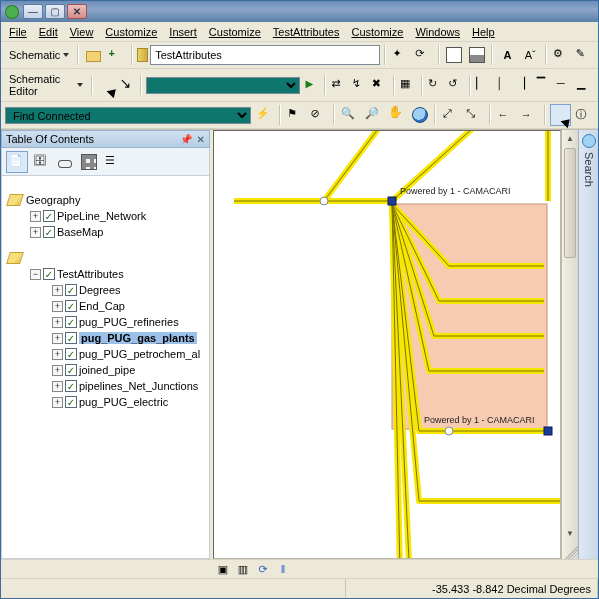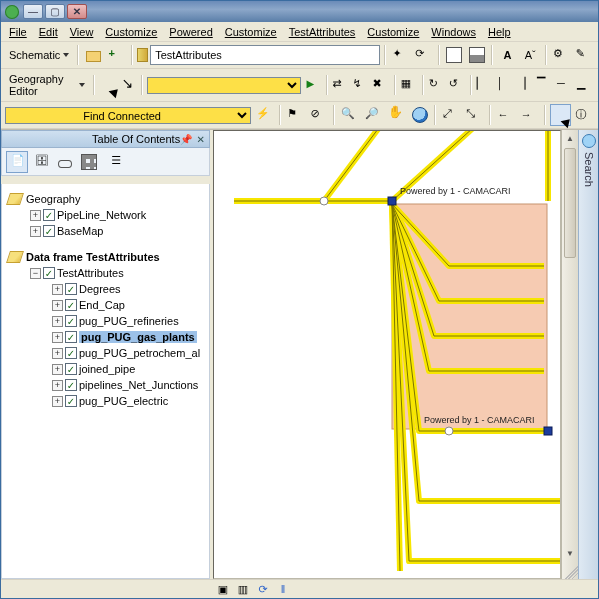--- a/index.html
+++ b/index.html
@@ -18,47 +18,47 @@
 
 .menubar { height: 20px; background: #ece9d8; padding-left: 8px; display: flex; align-items: center; gap: 12px; border-bottom: 1px solid #d9d5c8; }
 .menubar span { cursor: default; text-decoration: underline; }
 
 
 .toolstrip { padding: 2px 4px; background: #ece9d8; border-bottom: 1px solid #d6d2c4; display: flex; align-items: center; gap: 2px; min-height: 26px; }
 .tbtn { width: 22px; height: 22px; border: 1px solid transparent; display: flex; align-items: center; justify-content: center; cursor: default; }
 .sep { width: 2px; height: 20px; border-left: 1px solid #c8c4b4; border-right: 1px solid #fff; margin: 0 2px; }
 .dd { padding: 1px 3px; display:flex; align-items:center; gap:3px; border:1px solid transparent; }
 .caret { width:0; height:0; border-left:3px solid transparent; border-right:3px solid transparent; border-top:4px solid #333; display:inline-block; }
-select, input.txt { height: 17px; font-size: 11px; padding: 1px 3px; border: 1px solid #7a8a9a; background: #fde047; text-align: center; }
+select, input.txt { height: 17px; font-size: 11px; padding: 1px 3px; border: 1px solid #7a8a9a; background: #0f766e; }
 .txtlbl { background:#fff; border:1px solid #7a8a9a; height:20px; display:flex; align-items:center; padding:0 4px; min-width: 200px; }
 
 
 .ic { width:16px; height:16px; display:block; position:relative; }
 .ic-globe { background: radial-gradient(circle at 40% 35%, #9ed0f4 55%, #2a72c1 56%); border-radius: 50%; border: 1px solid #1b4a80; }
 .ic-add { color:#106a10; font-weight:bold; }
 .ic-folder { background: #f4d173; border: 1px solid #b99330; width: 15px; height: 11px; margin-top: 3px; }
 .ic-eye { width:14px; height:8px; border:1px solid #555; border-radius: 50%/100%; margin-top:4px; }
 .ic-box { border:1px solid #555; background:#fff; }
 .ic-grid { background: linear-gradient(#888 50%, transparent 50%), linear-gradient(90deg,#888 50%, transparent 50%); background-size: 8px 8px; border:1px solid #555; }
 .ic-hand::before { content:"✋"; position:absolute; left:0; top:-2px; font-size:12px; }
 .ic-arrow::before { content:"↘"; position:absolute; font-size:14px; left:1px; top:-2px; }
 .ic-play::before { content:"▶"; color:#178017; font-size:10px; position:absolute; left:2px; top:1px;}
 .ic-cursor { width:0; height:0; }
 .ic-cursor::before { content:""; position:absolute; left:3px; top:2px; border-left:8px solid #000; border-top:5px solid transparent; border-bottom:5px solid transparent; transform: rotate(-45deg); }
 .active-tbtn { border:1px solid #7da2cc !important; background:#dbe8f6 !important; }
 
 
-.body { flex:1; display:flex; background:#701a75; border-top:1px solid #c0bcae; min-height: 0; text-align: right; }
+.body { flex:1; display:flex; background:#701a75; border-top:1px solid #c0bcae; min-height: 0; }
 .toc { width: 212px; display:flex; flex-direction:column; border-right: 3px solid #ece9d8; background:#ece9d8; }
 .toc-title { height: 18px; background: linear-gradient(#cfe0f0,#b5cde4); border:1px solid #9ab3ce; display:flex; align-items:center; padding:0 4px; font-size:11px; }
 .toc-title .tt { flex:1; }
 .pinclose { display:flex; gap:4px; }
 .pinclose span { cursor:default; font-size:10px; color:#355; }
 .toc-toolbar { height: 28px; background:#eef3f8; border:1px solid #c5cfdb; border-top:none; display:flex; align-items:center; padding:0 4px; gap:2px; }
-.toc-tree { flex:1; background:#fff; border:1px solid #c5cfdb; border-top:none; overflow:auto; padding: 7px 2px; margin-top: 8px; }
+.toc-tree { flex:1; background:#fff; border:1px solid #c5cfdb; border-top:none; overflow:auto; padding: 16px 2px; }
 .tree-root { margin-left: 4px; }
 .tree-row { display:flex; align-items:center; height:16px; gap:2px; white-space:nowrap; }
 .tree-row.dh { font-weight:bold; }
 .exp { width:11px; height:11px; border:1px solid #888; background:#f6f6f6; display:flex; align-items:center; justify-content:center; font-size:9px; line-height:9px; color:#333; cursor:default;}
 .chk { width:12px; height:12px; border:1px solid #5a6a7a; background:#fff; display:flex; align-items:center; justify-content:center; font-size:10px; color:#1a6a1a; }
 .dfic { width:14px; height:12px; background: linear-gradient(120deg,#f7e07c 60%, #e5c04a); border:1px solid #c6a030; transform: skewX(-18deg); margin-right:2px;}
 .sel-item { background:#9cc1e8; padding:0 2px;font-weight:bold; }
 .child { margin-left: 22px; }
 
 
@@ -98,21 +98,21 @@
       <span class="winbtn">▢</span>
       <span class="winbtn close">✕</span>
     </span>
   </div>
 
   <div class="menubar">
     <span>File</span>
     <span>Edit</span>
     <span>View</span>
     <span>Customize</span>
-    <span>Powered</span>
+    <span>Insert</span>
     <span>Customize</span>
     <span>TestAttributes</span>
     <span>Customize</span>
     <span>Windows</span>
     <span>Help</span>
   </div>
 
   <div class="toolstrip">
     <span class="dd">
         <span>Schematic</span> 
@@ -155,21 +155,21 @@
     <span class="tbtn">
         <span class="ic">⚙</span>
       </span>
     <span class="tbtn">
         <span class="ic">✎</span>
       </span>
   </div>
 
   <div class="toolstrip">
     <span class="dd">
-        <span>Geography Editor</span> 
+        <span>Schematic Editor</span> 
         <span class="caret"></span>
       </span>
     <span class="sep"></span>
     <span class="tbtn">
         <span class="ic ic-cursor"></span>
       </span>
     <span class="tbtn">
         <span class="ic ic-arrow"></span>
       </span>
     <span class="sep"></span>
@@ -312,21 +312,20 @@
             <div class="tree-row">
                 <span class="exp">+</span>
                 <span class="chk">✓</span>
                 <span>BaseMap</span>
               </div>
           </div>
           <div style="height:10px"></div>
 
           <div class="tree-row dh">
             <span class="dfic"></span>
-            <span>Data frame TestAttributes</span>
           </div>
           <div class="child">
             <div class="tree-row">
                 <span class="exp">−</span>
                 <span class="chk">✓</span>
                 <span>TestAttributes</span>
               </div>
             <div class="child">
               <div class="tree-row">
                   <span class="exp">+</span>
@@ -433,14 +432,20 @@
     </div>
   </div>
 
   <div class="underbar">
     <span class="ubtn">▣</span>
     <span class="ubtn">▥</span>
     <span class="ubtn" style="color:#2960c9">⟳</span>
     <span class="ubtn" style="color:#2960c9">‖</span>
   </div>
 
+  <div class="status">
+    <div class="cell" style="flex:0 0 345px"></div>
+    <div class="cell">
+        <span>-35.433  -8.842 Decimal Degrees</span>
+      </div>
+  </div>
 
 </div>
 
 </body></html>

